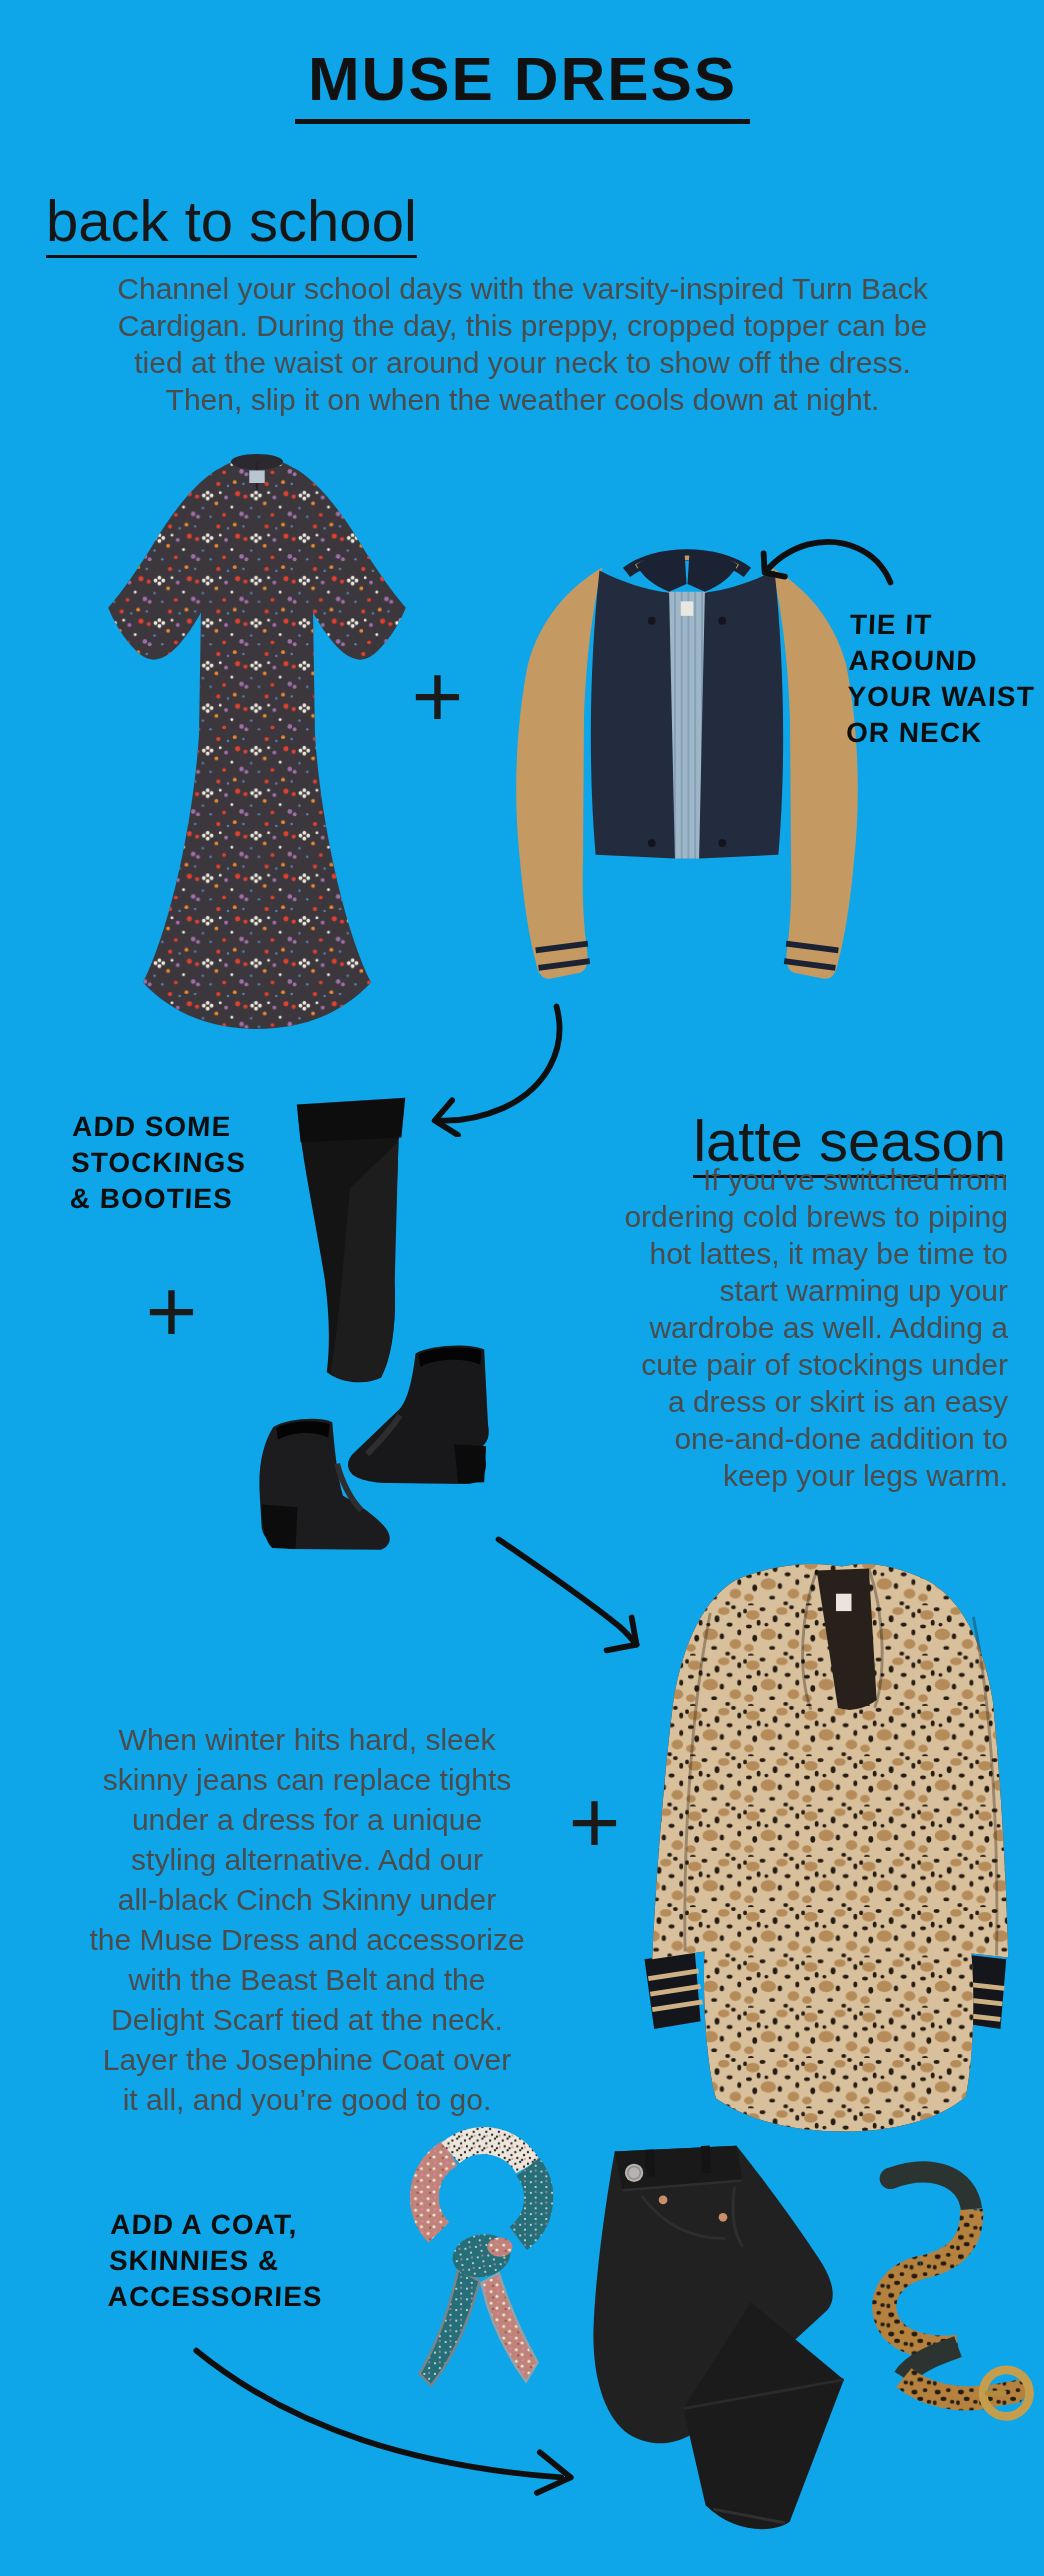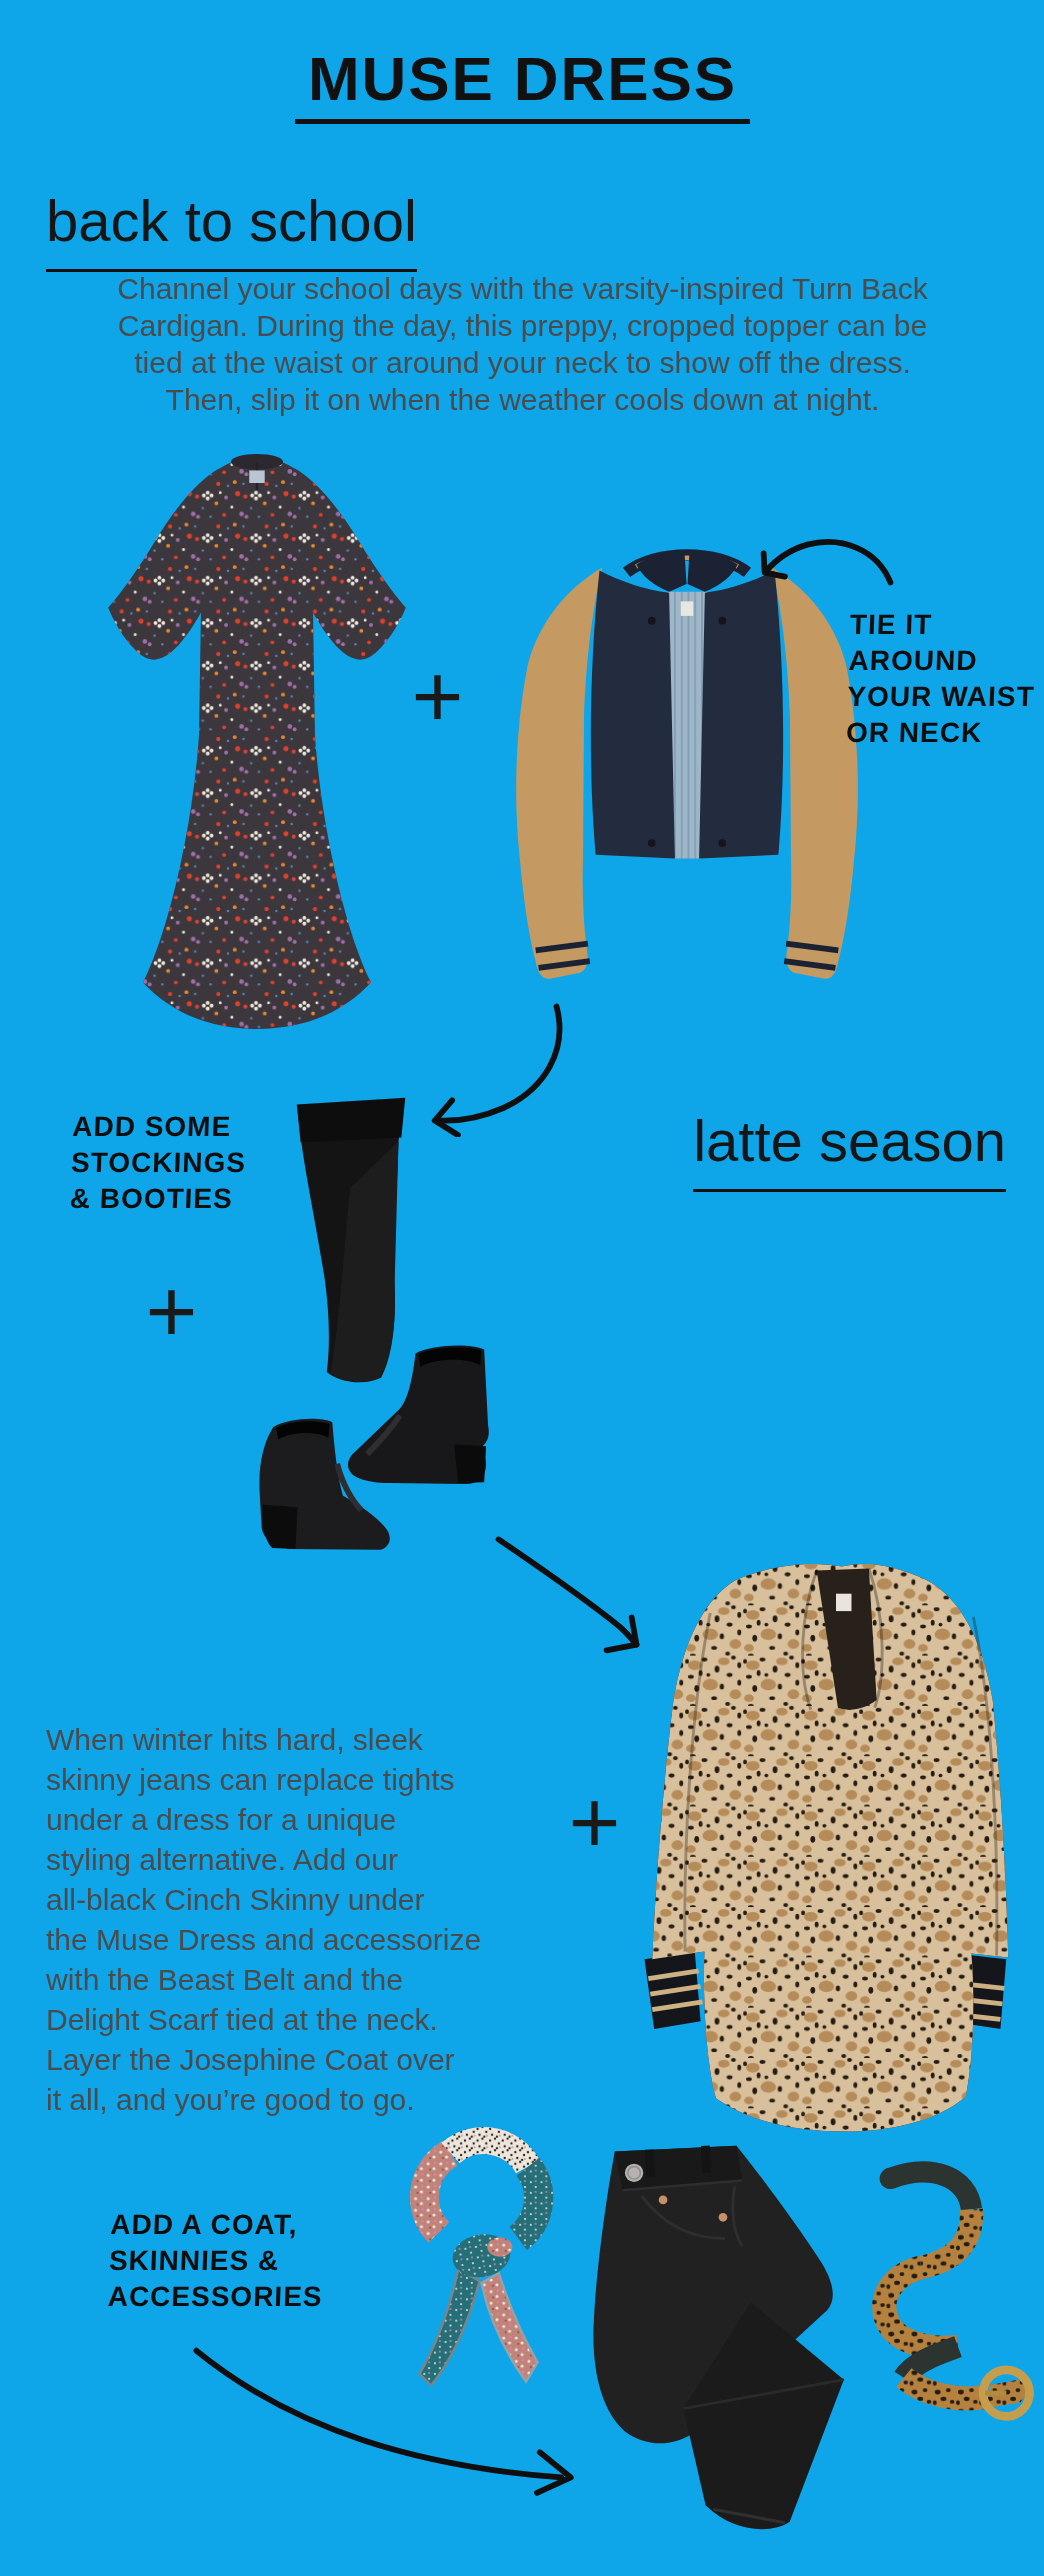--- a/index.html
+++ b/index.html
@@ -11,25 +11,25 @@
     --garment-black:#1a1a1a; --denim:#212121; --rivet:#c98e6a; --btn-silver:#b6b2b0;
   }
   html,body{margin:0;padding:0;background:#ffffff;}
   .page{position:relative;width:1045px;height:2576px;margin:0 auto;background:#0ea5e9;
         font-family:"Liberation Sans","DejaVu Sans",sans-serif;overflow:hidden;}
   .abs{position:absolute;}
   .title-wrap{top:48px;left:0;width:1045px;text-align:center;}
   .title{display:inline-block;font-size:62px;font-weight:700;letter-spacing:1.9px;color:var(--ink);
          border-bottom:5.8px solid var(--ink);padding:0 13.5px 8.7px 13.5px;line-height:1;}
   .sec-heading{font-size:58px;font-weight:300;color:#161616;line-height:1;}
-  .sec-heading .u{display:inline-block;border-bottom:3.9px solid var(--ink);padding-bottom:19px;}
+  .sec-heading .u{display:inline-block;border-bottom:3.9px solid var(--ink);padding-bottom:5px;}
   .body-copy{font-size:30px;font-weight:400;color:var(--body-text);white-space:pre-line;}
   .p-center{text-align:center;line-height:37px;}
   .p-right{text-align:right;line-height:37px;}
-  .p-left{text-align:left;line-height:40px;}
+  .p-left{text-align:center;line-height:40px;}
   .hand{font-weight:800;font-size:28px;line-height:36px;letter-spacing:1px;color:var(--hand);
         white-space:pre-line;transform:skewX(-2deg);}
   .plus{font-size:89px;font-weight:400;color:#1a1a1a;line-height:1;width:83px;text-align:center;}
   svg{display:block;}
   .stroke-ink{stroke:#0f0f0f;stroke-width:6;fill:none;stroke-linecap:round;stroke-linejoin:round;}
 </style>
 </head>
 <body>
 
 <svg width="0" height="0" style="position:absolute" aria-hidden="true">
@@ -211,20 +211,29 @@
              C152,208 149,216 140,219 L45,218 C30,216 19,208 17,197 L15,162
              C13,131 19,108 29,92 Z" fill="#1c1c1e"></path>
     <path d="M17,172 L54,175 L52,218 L28,217 C21,211 17,196 17,172 Z" fill="#0c0c0c"></path>
     <path d="M32,93 C46,85 74,84 87,89 L86,103 C72,96 47,97 34,105 Z" fill="#040404"></path>
     <path d="M95,130 C100,150 110,168 120,178" stroke="#2e2e30" stroke-width="6" fill="none"></path>
   </svg>
 
   <h2 class="abs sec-heading" style="right:39px;top:1112px;margin:0;text-align:center">
     <span class="u">latte season</span>
   </h2>
+  <p class="abs body-copy p-right" style="right:37px;top:1161px;width:464px;margin:0">If you’ve switched from
+ordering cold brews to piping
+hot lattes, it may be time to
+start warming up your
+wardrobe as well. Adding a
+cute pair of stockings under
+a dress or skirt is an easy
+one-and-done addition to
+keep your legs warm.</p>
 
   <svg class="abs" style="left:484px;top:1524px" width="169" height="135" viewBox="0 0 175 140">
     <path class="stroke-ink" d="M15,16 C62,48 105,78 140,106 C147,112 153,119 158,125"></path>
     <path class="stroke-ink" d="M153,97 L158,125 L127,131"></path>
   </svg>
 
   <p class="abs body-copy p-left" style="left:46px;top:1720px;width:522px;margin:0">When winter hits hard, sleek
 skinny jeans can replace tights
 under a dress for a unique
 styling alternative. Add our

